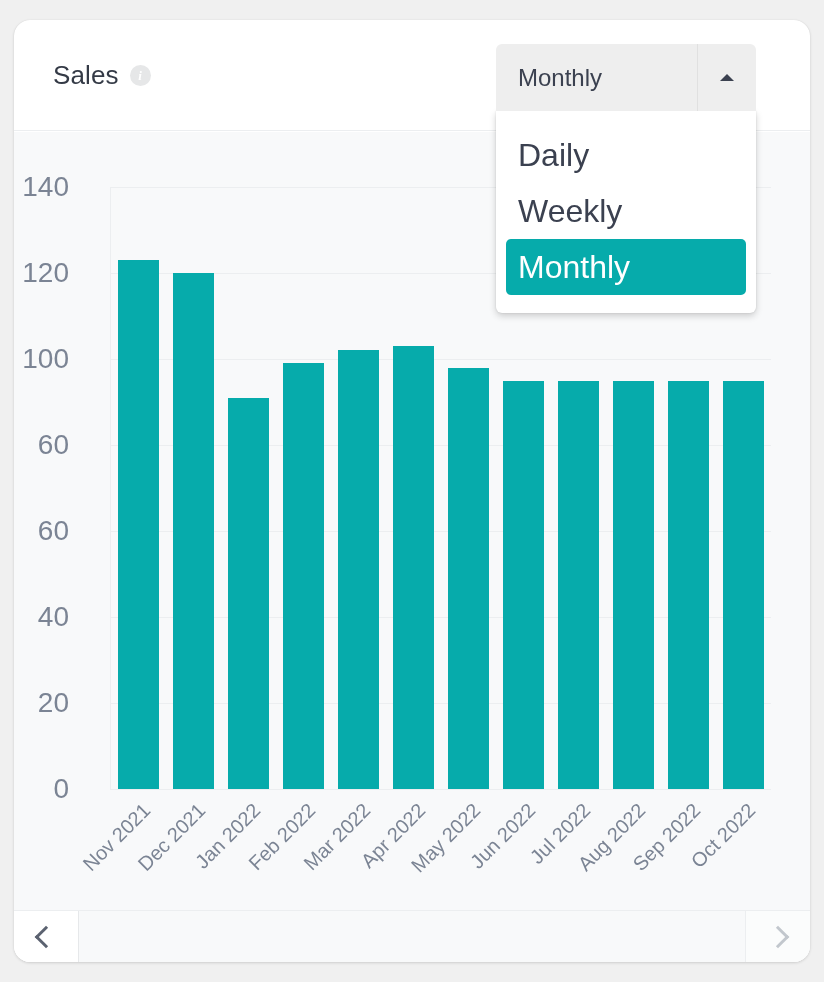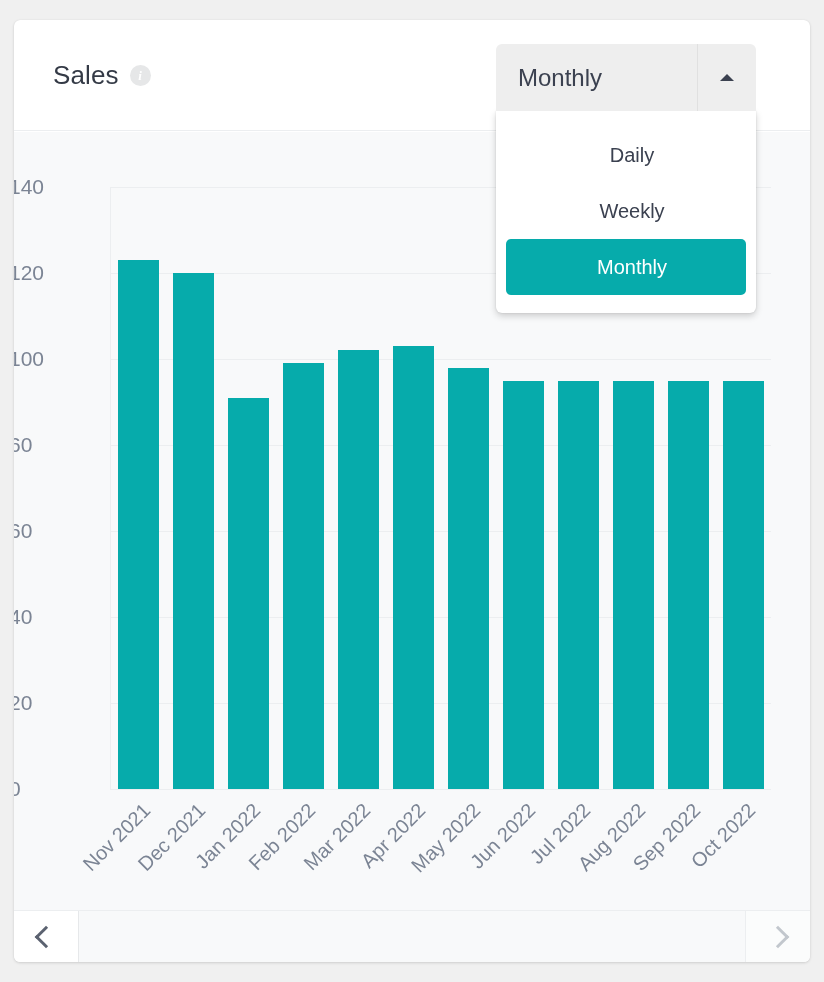--- a/index.html
+++ b/index.html
@@ -16,21 +16,21 @@
   }
 
   
   #card {
     position: absolute;
     left: 14px;
     top: 20px;
     width: 796px;
     height: 942px;
     background: #ffffff;
-    border-radius: 6px;
+    border-radius: 16px;
     box-shadow: 0 1px 3px rgba(0,0,0,0.14), 0 0 1px rgba(0,0,0,0.10);
     overflow: hidden;
   }
 
   
   #card-header {
     position: relative;
     height: 111px;
     border-bottom: 1px solid #eceef0;
     box-sizing: border-box;
@@ -114,24 +114,23 @@
     padding: 16px 0 18px 0;
     box-sizing: border-box;
   }
   .dropdown-option {
     height: 56px;
     margin: 0 10px;
     display: flex;
     align-items: center;
     padding-left: 12px;
     box-sizing: border-box;
-    font-size: 20px;
+    font-size: 32px;
     color: #3b4150;
     border-radius: 5px;
-    justify-content: center;
   }
   .dropdown-option.selected {
     background: #06ABAB;
     color: #ffffff;
   }
 
   
   #chart-area {
     position: absolute;
     left: 0;
@@ -160,24 +159,25 @@
     position: absolute;
     left: 0px;
     top: 0;
     width: 1px;
     height: 602px;
     background: #eceef0;
   }
   .ytick-label {
     position: absolute;
     right: 702px;            
-    font-size: 21px;
+    font-size: 28px;
     color: #7b8494;
     transform: translateY(-50%);
     white-space: nowrap;
+    text-align: right;
     width: 60px;
   }
   #bars-layer {
     position: absolute;
     left: 1px;
     top: 0;
     width: 660px;
     height: 602px;
   }
   .bar {

